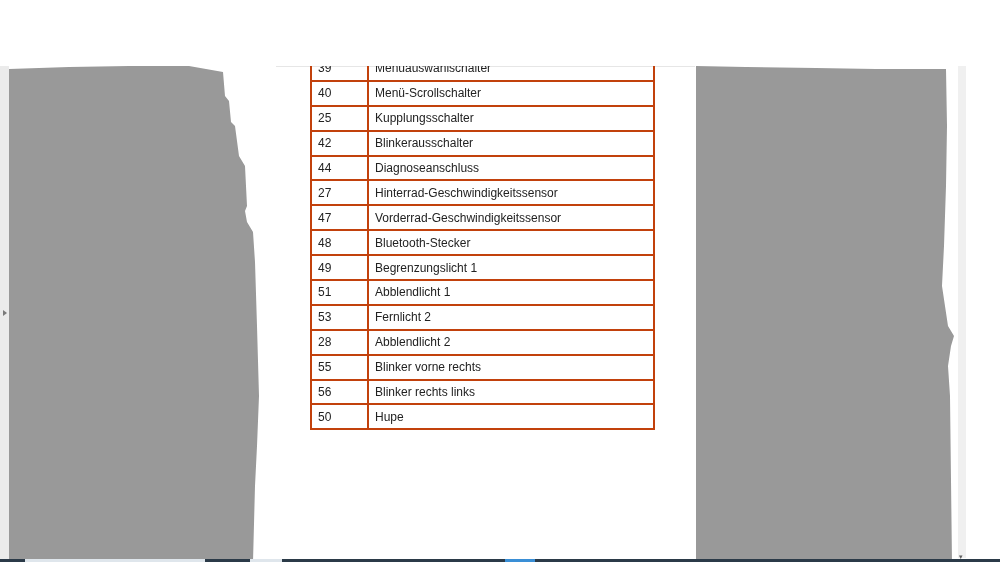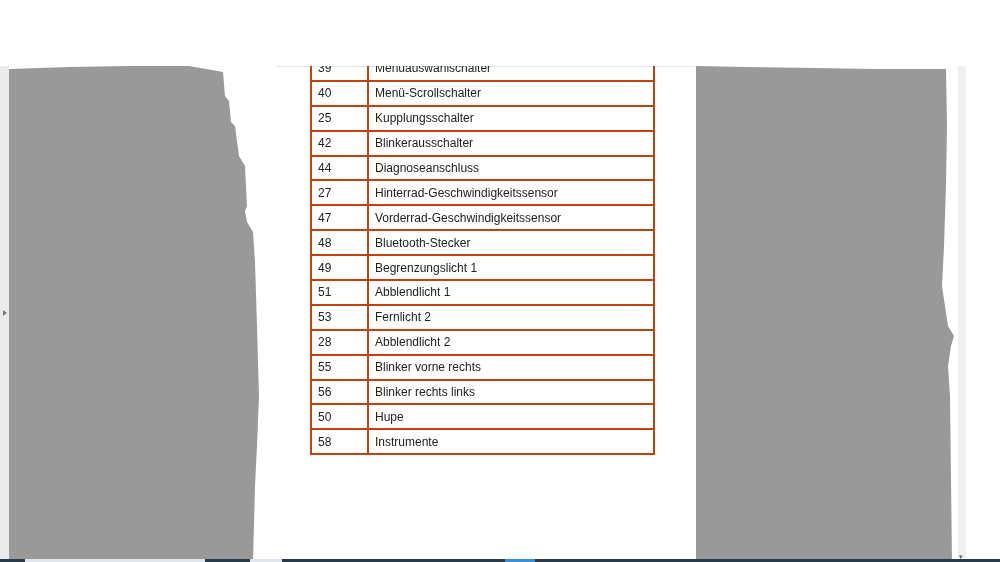--- a/index.html
+++ b/index.html
@@ -188,24 +188,20 @@
             <td>Blinker vorne rechts</td>
           </tr>
         <tr>
             <td class="num">56</td>
             <td>Blinker rechts links</td>
           </tr>
         <tr>
             <td class="num">50</td>
             <td>Hupe</td>
           </tr>
-        <tr>
-            <td class="num">58</td>
-            <td>Instrumente</td>
-          </tr>
       </tbody>
     </table>
   </div>
 
   <div class="redact-right"></div>
 
   <div class="scrollbar"></div>
   <div class="scroll-down-arrow">▾</div>
 
   <div class="taskbar">

